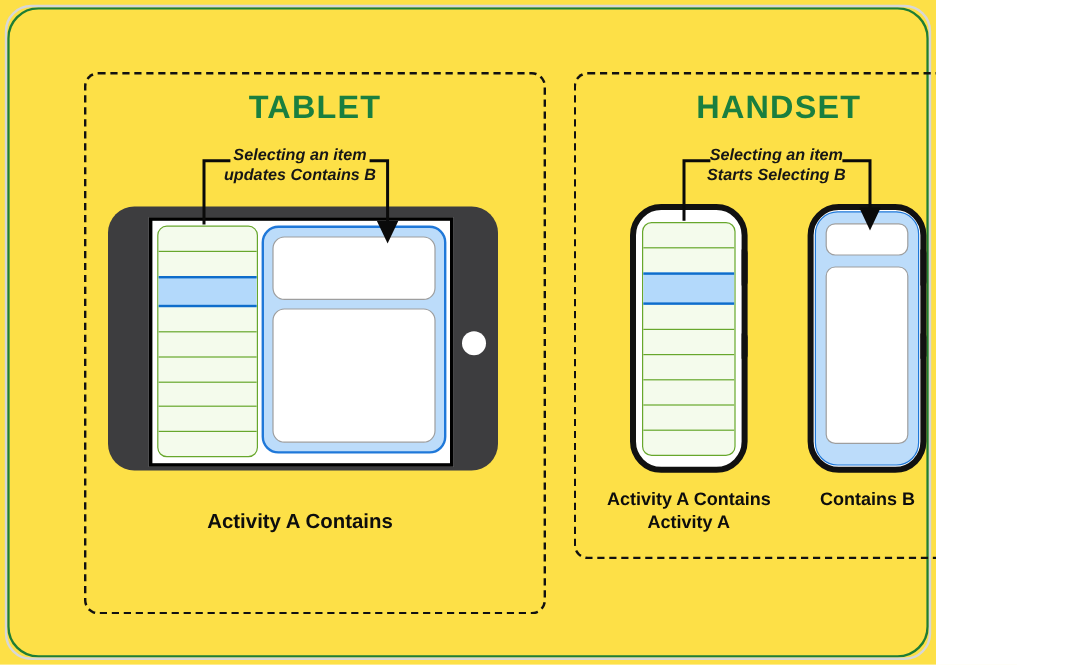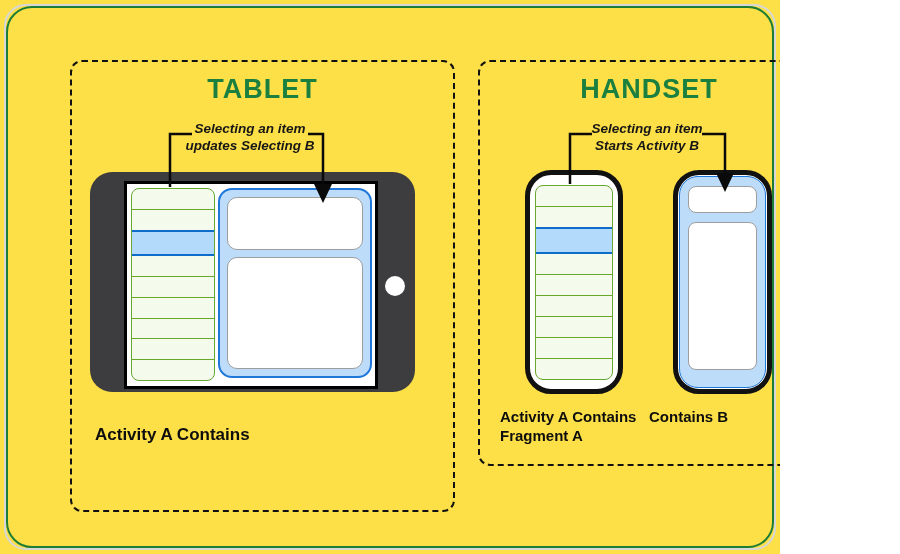--- a/index.html
+++ b/index.html
@@ -44,21 +44,21 @@
   .lrow.sel + .lrow { border-top:none; }
 
   
   #tablet-bluefrag { position:absolute; left:218px; top:188px; width:154px; height:190px;
     background:var(--frag-blue-fill,#bcdcfa); border:2px solid var(--frag-blue-border,#1f78d9);
     border-radius:14px; padding:7px; display:flex; flex-direction:column; gap:7px; }
   .white-card { background:#fff; border:1.5px solid #9e9e9e; border-radius:10px; }
   #tablet-card-top { height:53px; }
   #tablet-card-bottom { flex:1; }
 
-  .caption { position:absolute; text-align:left; font-weight:700; color:#0d0d0d; }
+  .caption { position:absolute; text-align:center; font-weight:700; color:#0d0d0d; }
   #caption-tablet { left:95px; top:423px; width:310px; font-size:17px; line-height:23px; }
   #caption-a { left:500px; top:407px; width:148px; font-size:15px; line-height:19px; }
   #caption-b { left:649px; top:407px; width:148px; font-size:15px; line-height:19px; }
 
   
   .phone { position:absolute; width:98px; height:224px; border:5px solid #111;
     border-radius:26px; background:#fff; }
   #phone-a { left:525px; top:170px; }
   #phone-b { left:673px; top:170px; width:99px; }
   .side-btn { position:absolute; right:-5px; width:5px; background:#111; border-radius:0 3px 3px 0; }
@@ -91,26 +91,26 @@
   <div class="panel" id="panel-tablet">
     <div class="panel-title">TABLET</div>
   </div>
 
   <div class="panel" id="panel-handset">
     <div class="panel-title">HANDSET</div>
   </div>
 
   <div class="annotation" id="annotation-tablet">
     <div>Selecting an item</div>
-    <div>updates Selecting B</div>
+    <div>updates Contains B</div>
   </div>
 
   <div class="annotation" id="annotation-handset">
     <div>Selecting an item</div>
-    <div>Starts Activity B</div>
+    <div>Starts Selecting B</div>
   </div>
 
   <div id="tablet-body"></div>
   <div id="tablet-screen"></div>
   <div id="tablet-list" class="list-frag">
       <div class="lrow"></div>
       <div class="lrow"></div>
       <div class="lrow sel"></div>
       <div class="lrow"></div>
       <div class="lrow"></div>
@@ -149,21 +149,21 @@
     <div class="side-btn vol"></div>
     <div class="side-btn pwr"></div>
     <div id="phone-b-screen">
       <div class="white-card" id="phone-b-card-top"></div>
       <div class="white-card" id="phone-b-card-bottom"></div>
     </div>
   </div>
 
   <div class="caption" id="caption-a">
     <div>Activity A Contains</div>
-    <div>Fragment A</div>
+    <div>Activity A</div>
   </div>
   <div class="caption" id="caption-b">
     <div>Contains B</div>
   </div>
 
   <svg id="connectors" viewBox="0 0 900 554">
     <path d="M192,134 H170 V187" fill="none" stroke="#0a0a0a" stroke-width="2.5"></path>
     <path d="M308,134 H323 V185" fill="none" stroke="#0a0a0a" stroke-width="2.5"></path>
     <polygon points="314,184 332,184 323,203" fill="#0a0a0a"></polygon>
     <path d="M592,134 H570 V184" fill="none" stroke="#0a0a0a" stroke-width="2.5"></path>

